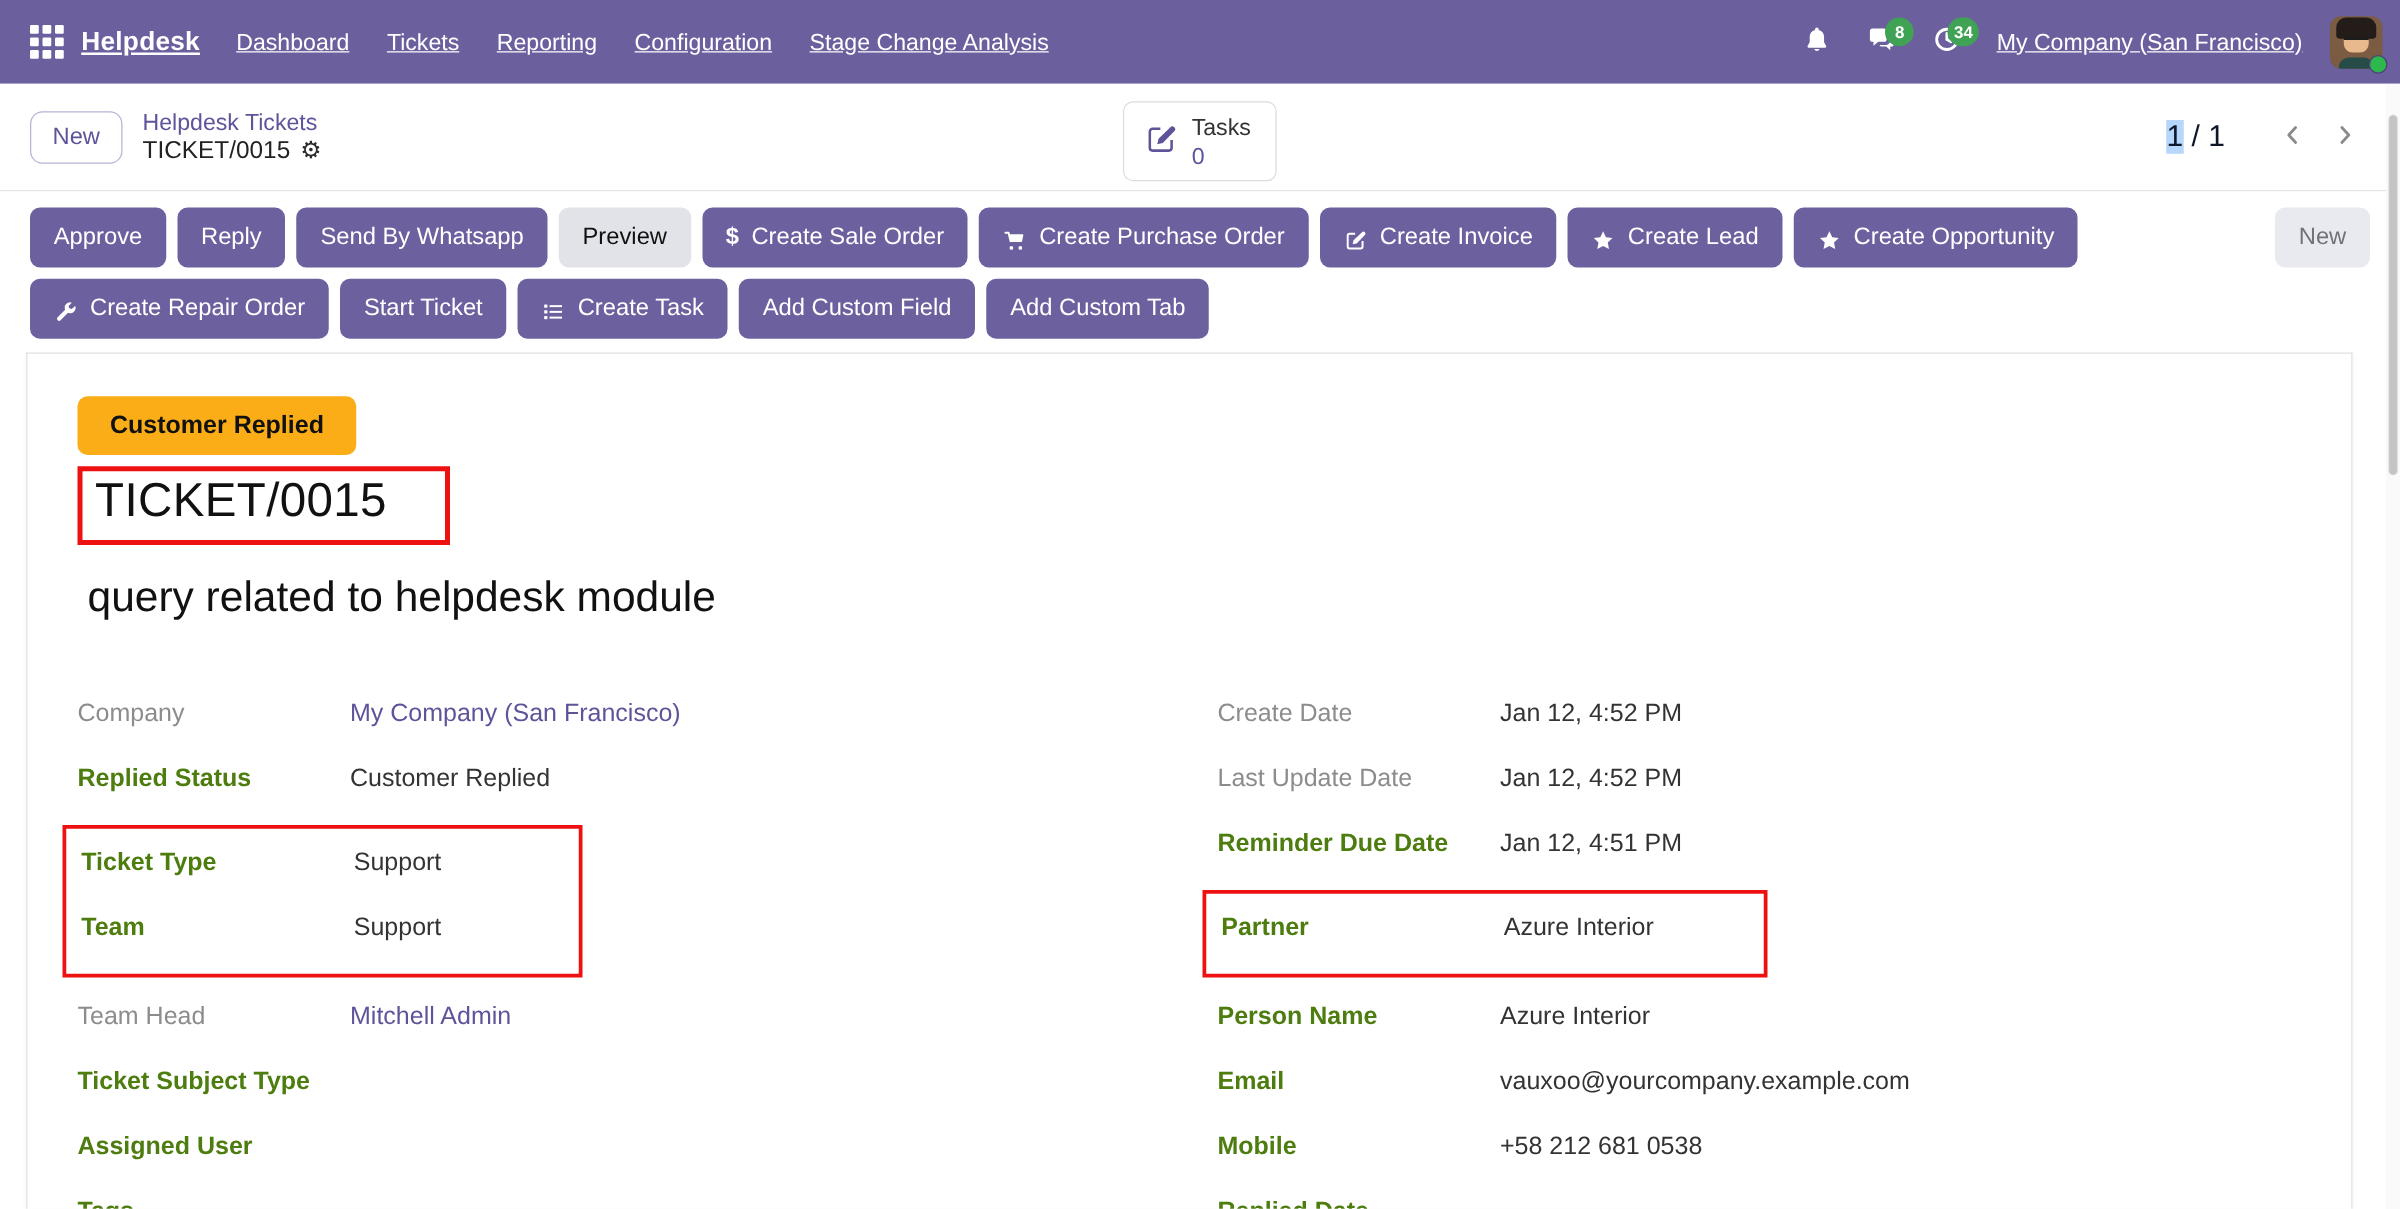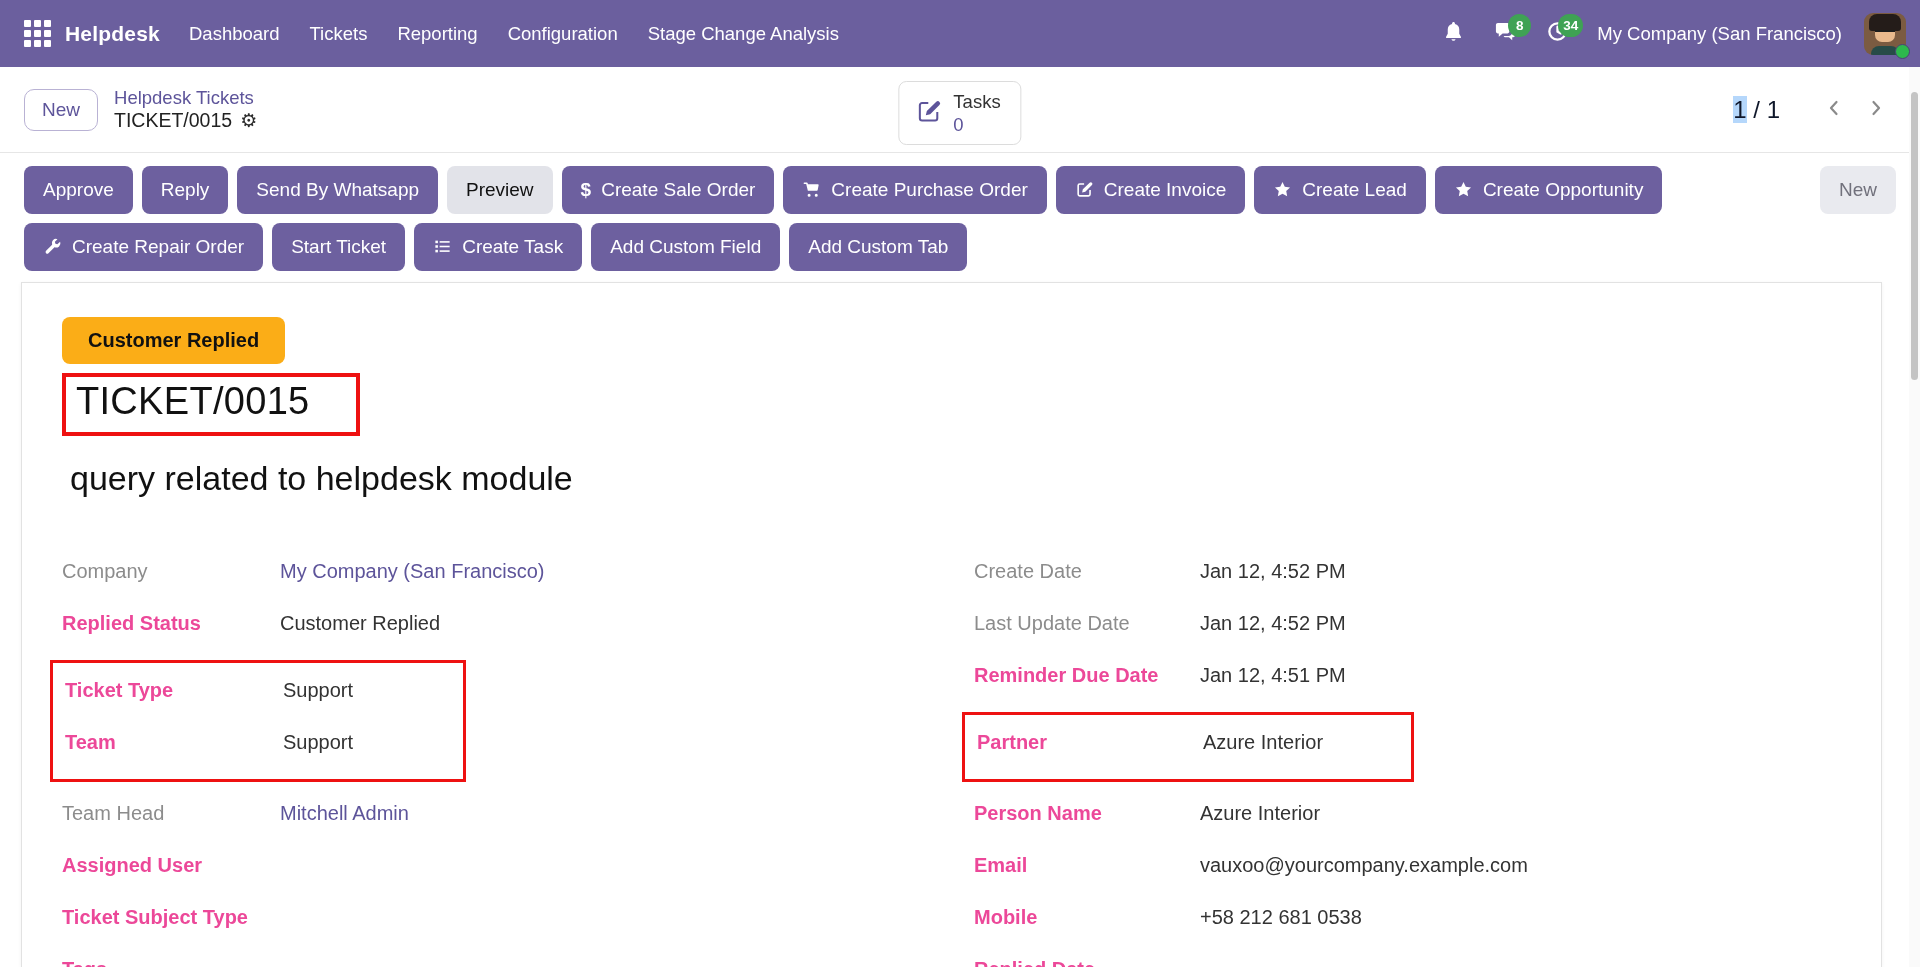--- a/index.html
+++ b/index.html
@@ -10,21 +10,21 @@
     --badge_green:#3fa254;
     --annotation_red:#ee1111;
     --selection_blue:#b5d7fb;
   }
   *{margin:0;padding:0;box-sizing:border-box;}
   html,body{width:1920px;height:967px;overflow:hidden;background:#fff;
     font-family:"Liberation Sans","DejaVu Sans",sans-serif;color:#333;}
 
   
   .navbar{height:67px;background:var(--navbar_bg);display:flex;align-items:center;
-    padding:0 14px 0 18px;color:#fff;}
+    padding:0 14px 0 18px;color:#fff;text-decoration:underline;}
   .apps-grid{display:grid;grid-template-columns:repeat(3,7px);grid-template-rows:repeat(3,7px);
     gap:3px;margin:0 14px 0 6px;cursor:pointer;}
   .apps-grid span{background:#fff;border-radius:1px;}
   .app-name{font-size:21px;font-weight:700;margin-right:14px;letter-spacing:.2px;}
   .nav-menu{display:flex;align-items:center;height:100%;}
   .nav-item{font-size:18.5px;color:#fff;padding:0 15px;height:100%;display:flex;align-items:center;cursor:pointer;}
   .nav-spacer{flex:1;}
   .nav-right{display:flex;align-items:center;gap:8px;}
   .systray-btn{position:relative;width:44px;height:44px;display:flex;align-items:center;justify-content:center;cursor:pointer;}
   .systray-btn svg{width:23px;height:23px;color:#fff;}
@@ -60,21 +60,21 @@
   .tasks-count{font-size:18.5px;color:var(--link);}
   .pager{margin-left:auto;display:flex;align-items:center;gap:10px;}
   .pager-value{font-size:24px;color:#0f172a;margin-right:28px;white-space:nowrap;}
   .pager-value .sel{background:var(--selection_blue);}
   .pager-btn{background:none;border:none;color:#8a8a8a;cursor:pointer;padding:4px;}
   .pager-btn svg{width:24px;height:24px;}
 
   
   .actions-area{padding:13px 24px 11px 24px;background:#fff;}
   .btn-row{display:flex;align-items:center;gap:9px;margin-bottom:9px;}
-  .btn{display:inline-flex;align-items:center;gap:10px;border:none;cursor:pointer;
+  .btn{display:inline-flex;align-items:flex-end;gap:10px;border:none;cursor:pointer;
     font-family:inherit;font-size:19px;font-weight:500;padding:12px 19px;border-radius:8px;line-height:1.25;}
   .btn.primary{background:var(--button_primary);color:#fff;}
   .btn.light{background:#e2e3e9;color:#111;}
   .btn.stage{background:#e9eaef;color:#71717c;}
   .btn-icon{display:inline-flex;align-items:center;}
   .btn-icon svg{width:19px;height:19px;}
   .dollar-glyph{font-size:19px;font-weight:600;}
   .row-spacer{flex:1;}
 
   
@@ -88,21 +88,21 @@
   .ticket-ref{font-size:38px;font-weight:400;color:#111;letter-spacing:.3px;}
   .ticket-title{margin-top:23px;padding-left:8px;font-size:34px;font-weight:500;color:#111;}
 
   .fields{margin-top:58px;display:flex;}
   .col-left{width:880px;}
   .col-right{flex:1;padding-left:32px;}
   .field-row{display:flex;height:30px;margin-bottom:22px;align-items:center;}
   .field-label{font-size:20px;color:#8c8c8c;flex:0 0 auto;}
   .col-left .field-label{width:218px;}
   .col-right .field-label{width:226px;}
-  .field-label.bold{color:#ec4899;font-weight:700;}
+  .field-label.bold{color:#4d7c0f;font-weight:700;}
   .field-value{font-size:20px;color:#333;}
   .field-value.link{color:var(--link);cursor:pointer;}
   .annotation-box{border:3px solid var(--annotation_red);margin:2px 0 16px -12px;
     padding:12px 10px 0 12px;}
   .col-left .annotation-box{width:416px;}
   .col-right .annotation-box{width:452px;}
 
   
   .scrollbar-track{position:fixed;top:67px;right:0;width:11px;bottom:0;background:#fafafa;}
   .scrollbar-thumb{position:absolute;top:25px;right:2px;width:7px;height:288px;background:#c4c4c4;border-radius:4px;cursor:pointer;}
@@ -325,25 +325,25 @@
           <div class="field-row">
             <span class="field-label bold">Team</span>
             <span class="field-value">Support</span>
           </div>
         </div>
         <div class="field-row">
           <span class="field-label">Team Head</span>
           <span class="field-value link">Mitchell Admin</span>
         </div>
         <div class="field-row">
+          <span class="field-label bold">Ticket Subject Type</span>
+          <span class="field-value"></span>
+        </div>
+        <div class="field-row">
           <span class="field-label bold">Assigned User</span>
-          <span class="field-value"></span>
-        </div>
-        <div class="field-row">
-          <span class="field-label bold">Ticket Subject Type</span>
           <span class="field-value"></span>
         </div>
         <div class="field-row">
           <span class="field-label bold">Tags</span>
           <span class="field-value"></span>
         </div>
       </div>
     <div class="col-right" id="fields-right">
         <div class="field-row">
           <span class="field-label">Create Date</span>

